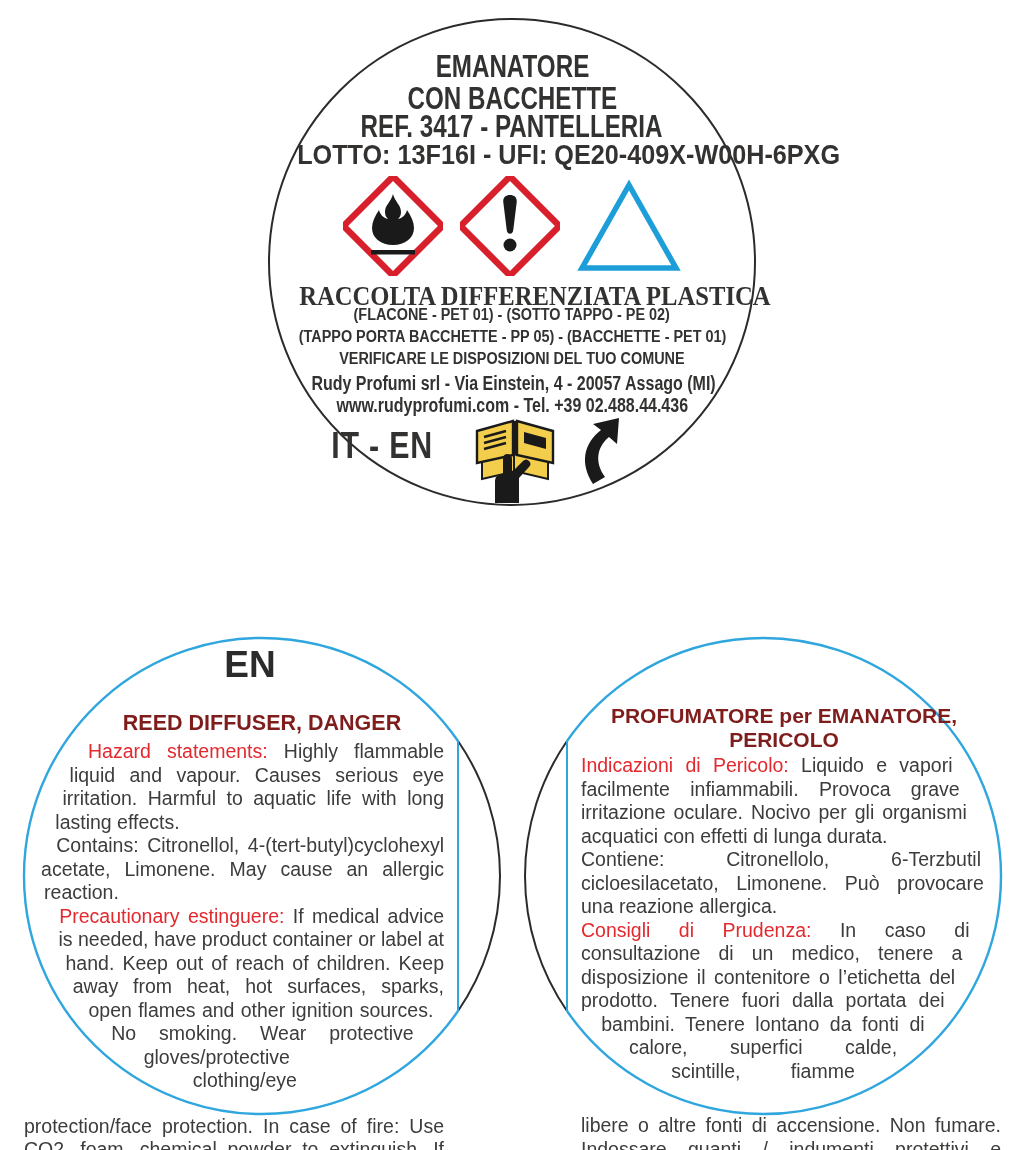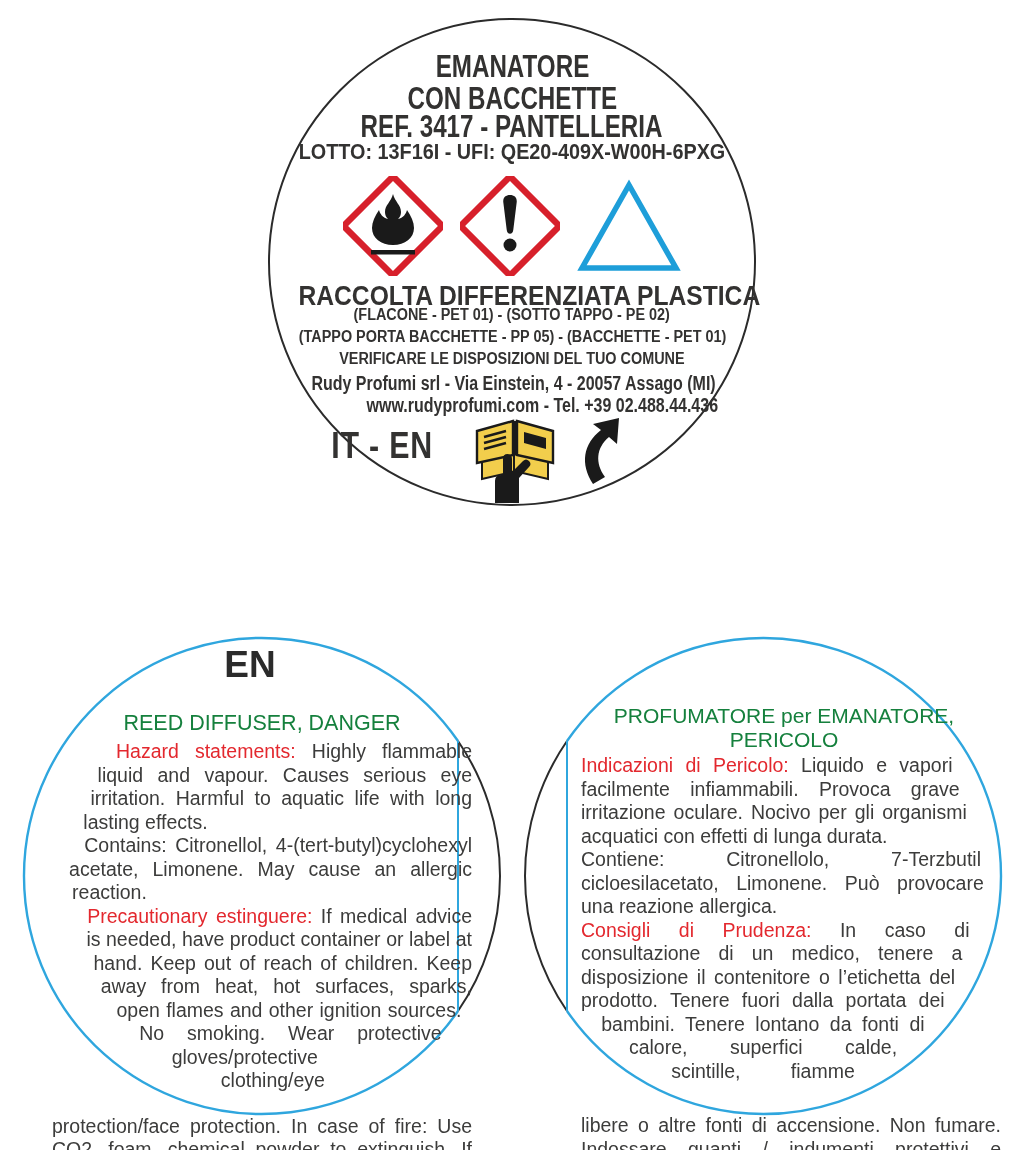--- a/index.html
+++ b/index.html
@@ -6,32 +6,32 @@
   #canvas{position:relative;width:1025px;height:1150px;background:#fff;
           font-family:"Liberation Sans",sans-serif;overflow:hidden;}
   svg{display:block;}
   .abs{position:absolute;}
   
   #top-label{left:267px;top:19px;width:490px;height:490px;}
   .tline{position:absolute;left:0;width:100%;text-align:center;color:#333231;
          font-weight:bold;line-height:1;}
   .cond{display:inline-block;transform:scaleX(var(--sx,.8));transform-origin:50% 50%;white-space:nowrap;}
   .t-big{font-size:31px;}
-  .t-lotto{font-size:22px;}
-  .t-racc{font-size:28px;}
+  .t-lotto{font-size:28px;}
+  .t-racc{font-size:28px;font-family:Liberation Serif, serif;}
   .t-rec{font-size:16px;}
-  .t-addr{font-size:19.5px;text-align:right;}
+  .t-addr{font-size:19.5px;}
   .t-lang{font-size:37px;letter-spacing:1px;}
   #pictos{left:0;top:157px;width:100%;display:flex;justify-content:center;align-items:flex-start;gap:17px;}
   
   .lang-head{position:absolute;width:476px;text-align:center;font-size:37px;font-weight:bold;color:#2b2b2b;line-height:1;}
-  .circ-title{position:absolute;text-align:center;font-weight:normal;color:#15803d;font-size:21.5px;line-height:23.5px;}
+  .circ-title{position:absolute;text-align:center;font-weight:bold;color:#7f1d1d;font-size:21.5px;line-height:23.5px;}
   .flow-box{position:absolute;top:638px;width:434px;height:476px;box-sizing:border-box;
             font-size:19.5px;line-height:23.5px;color:#3c3c3b;text-align:justify;}
-  #en-flow{left:24px;padding-right:14px;margin-left:28px;}
+  #en-flow{left:24px;padding-right:14px;}
   #it-flow{left:567px;padding-left:14px;}
   .flow-box p{margin:0;}
   #en-flow p{text-indent:8px;}
   .lead{color:#e3282e;}
   .shape{shape-margin:10px;}
   .fl{float:left;}
   .fr{float:right;}
   
   #en-arc-left{width:217px;height:476px;
     shape-outside:polygon(217px 0px,157px 14px,102px 43px,70px 70px,42px 103px,1px 238px,42px 373px,70px 406px,102px 433px,157px 462px,217px 476px,0px 476px,0px 0px);}
@@ -144,21 +144,21 @@
   <div class="flow-box" id="it-flow">
     <div class="fl shape" id="it-wedge-lt"></div>
     <div class="fr shape" id="it-arc-right"></div>
     <div class="fl shape" id="it-wedge-lb"></div>
     <div class="spacer-it"></div>
     <p>
       <span class="lead">Indicazioni di Pericolo:</span>
       <span>Liquido e vapori facilmente infiammabili. Provoca grave irritazione oculare. Nocivo per gli organismi acquatici con effetti di lunga durata.</span>
     </p>
     <p>
-      <span>Contiene: Citronellolo, 7-Terzbutil cicloesilacetato, Limonene. Può provocare una reazione allergica.</span>
+      <span>Contiene: Citronellolo, 6-Terzbutil cicloesilacetato, Limonene. Può provocare una reazione allergica.</span>
     </p>
     <p>
       <span class="lead">Consigli di Prudenza:</span>
       <span>In caso di consultazione di un medico, tenere a disposizione il contenitore o l’etichetta del prodotto. Tenere fuori dalla portata dei bambini. Tenere lontano da fonti di calore, superfici calde, scintille, fiamme libere o altre fonti di accensione. Non fumare. Indossare guanti / indumenti protettivi e proteggere gli occhi / il viso. In caso d’incendio: utilizzare anidride carbonica / schiuma / polvere chimica per estinguere. Se l’irritazione degli occhi persiste, consultare un medico.</span>
     </p>
   </div>
 
 </div>
 
 </body></html>

